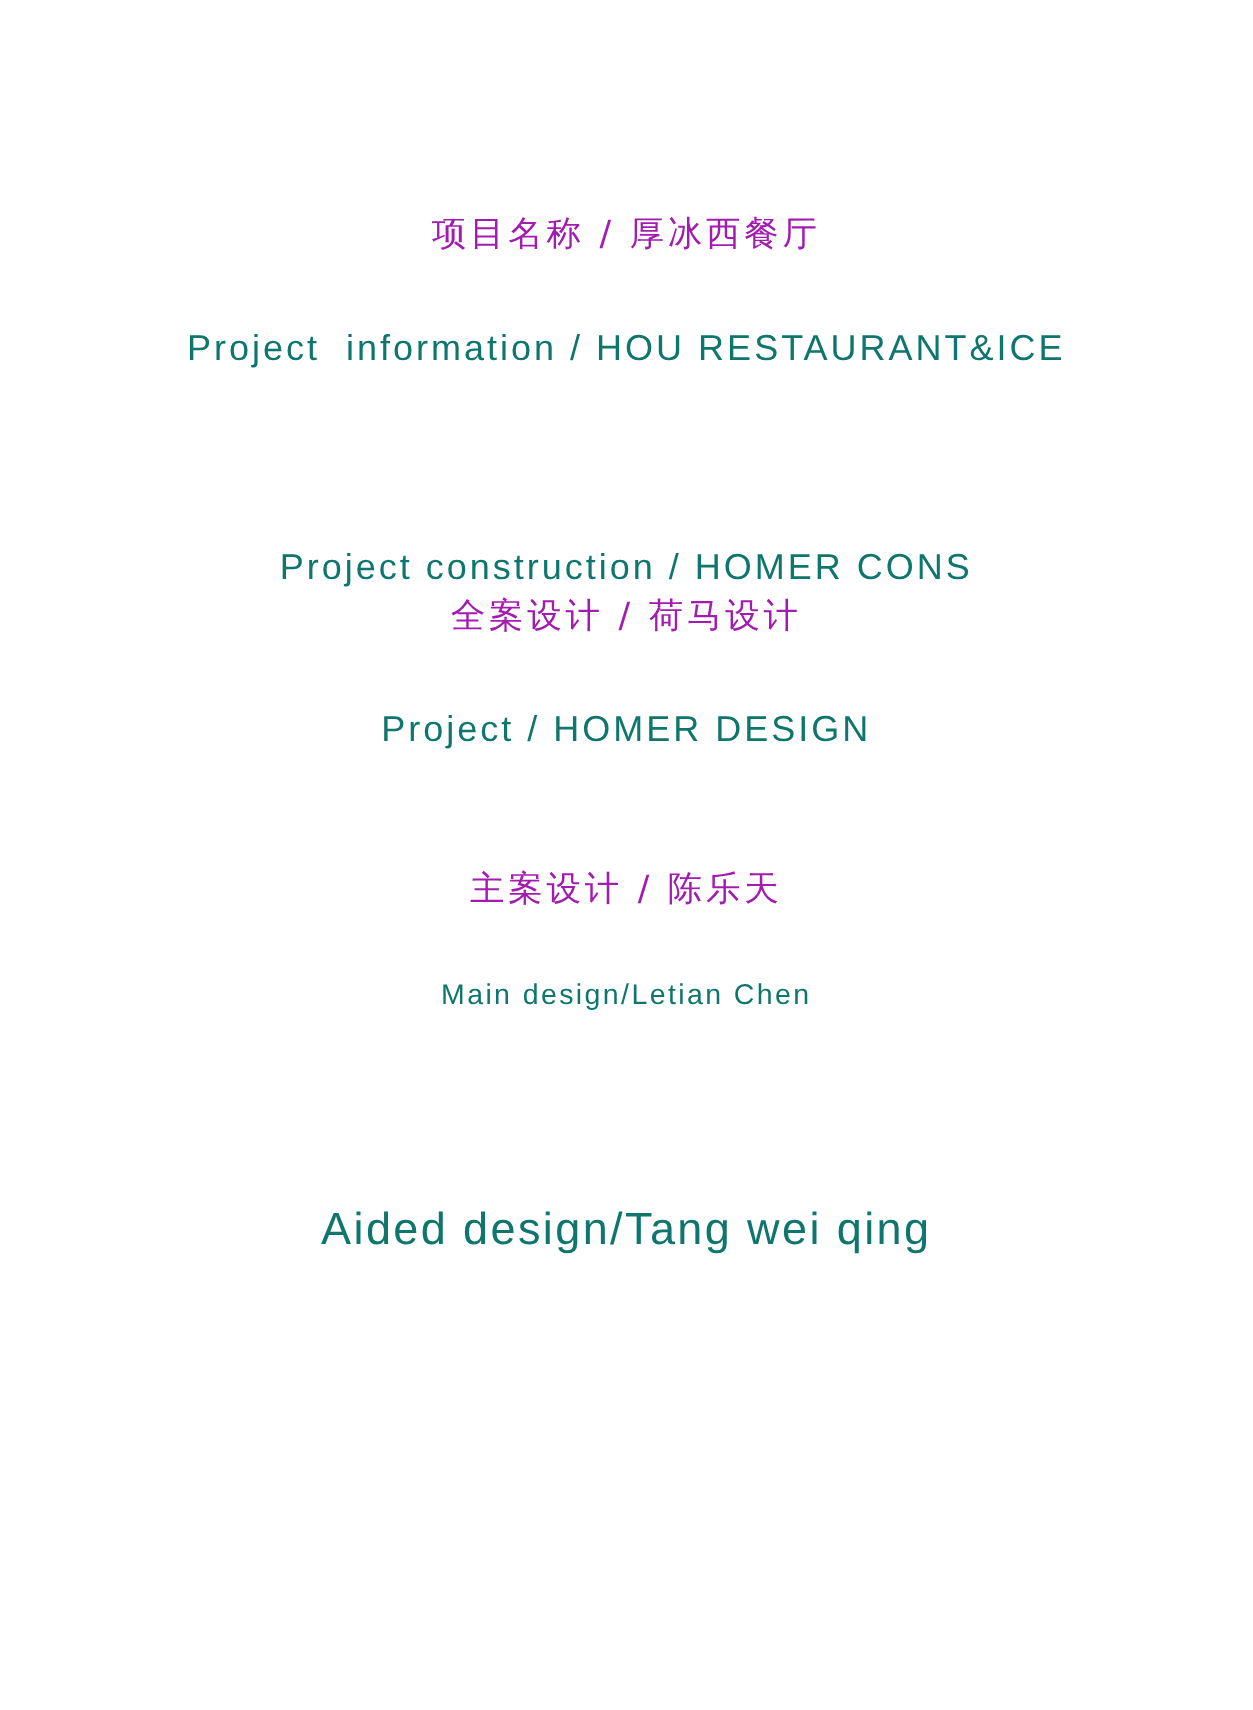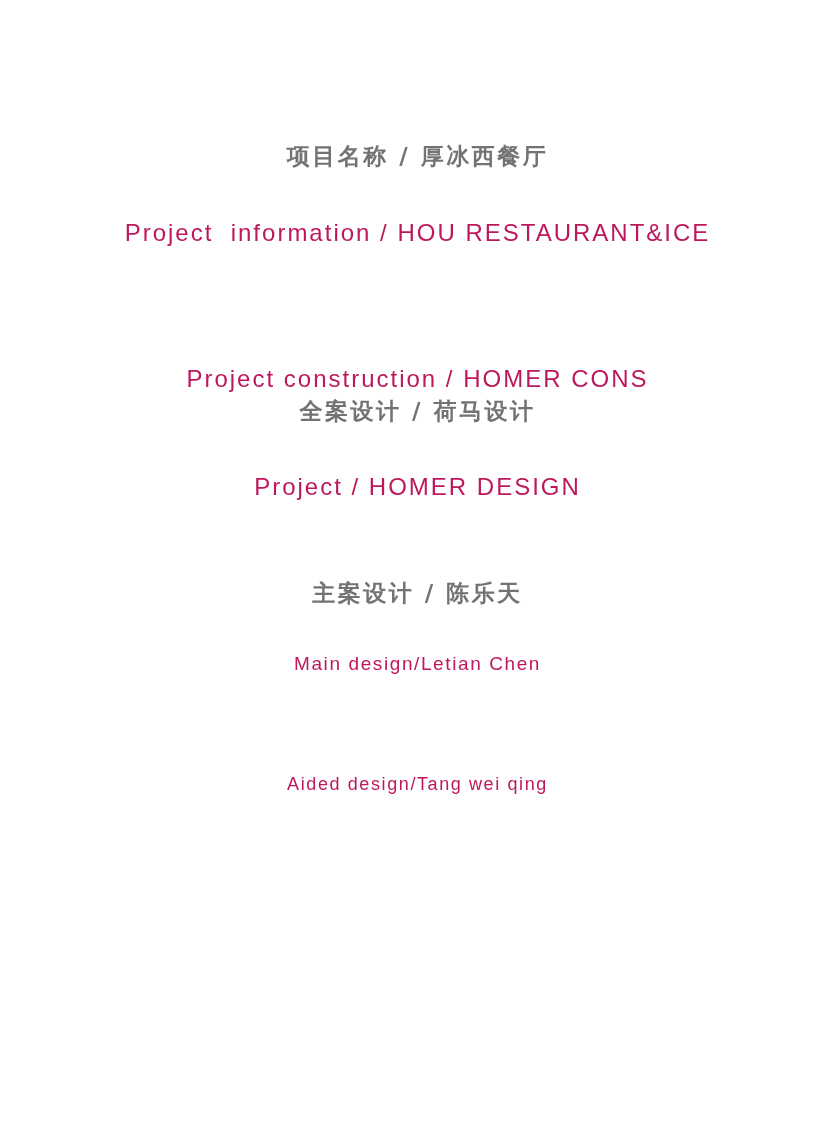--- a/index.html
+++ b/index.html
@@ -22,47 +22,47 @@
     display: flex;
     flex-direction: column;
     align-items: center;
   }
   .credit-block {
     width: 100%;
     text-align: center;
   }
   .cn-line {
     font-family: "DejaVu Sans", "Liberation Sans", sans-serif;
-    font-weight: bold;
+    font-weight: normal;
     font-size: 23px;
     letter-spacing: 2.5px;
-    color: #737373;
+    color: #a21caf;
     line-height: 1.4;
     white-space: pre;
   }
   .en-line {
     font-family: "Liberation Sans", sans-serif;
     font-weight: 400;
     font-size: 24px;
     letter-spacing: 1.5px;
-    color: #be185d;
+    color: #0f766e;
     line-height: 1.4;
     white-space: pre;
   }
   
   .b0 { margin-top: 0px; }
   .b0 .en-line { margin-top: 44px; letter-spacing: 2px; }
   .b1 { margin-top: 70px; }
   .b1 .en-line { margin-top: 42px; letter-spacing: 2px; }
   .b2 { }
   .b2 .en-line { margin-top: 42px; letter-spacing: 2px; }
   .b3 { margin-top: 74px; }
   .b3 .en-line { margin-top: 42px; letter-spacing: 1.6px; font-size: 19px; }
   .b4 { margin-top: 78px; }
-  .b4 .en-line { margin-top: 16px; letter-spacing: 1.6px; font-size: 18px; }
+  .b4 .en-line { margin-top: 43px; letter-spacing: 1.6px; font-size: 30px; }
 </style>
 </head>
 <body>
 
 <div class="page">
 
   <div class="credit-block b0">
     <div class="cn-line">项目名称 / 厚冰西餐厅</div>
     <div class="en-line">Project  information / HOU RESTAURANT&amp;ICE</div>
   </div>

